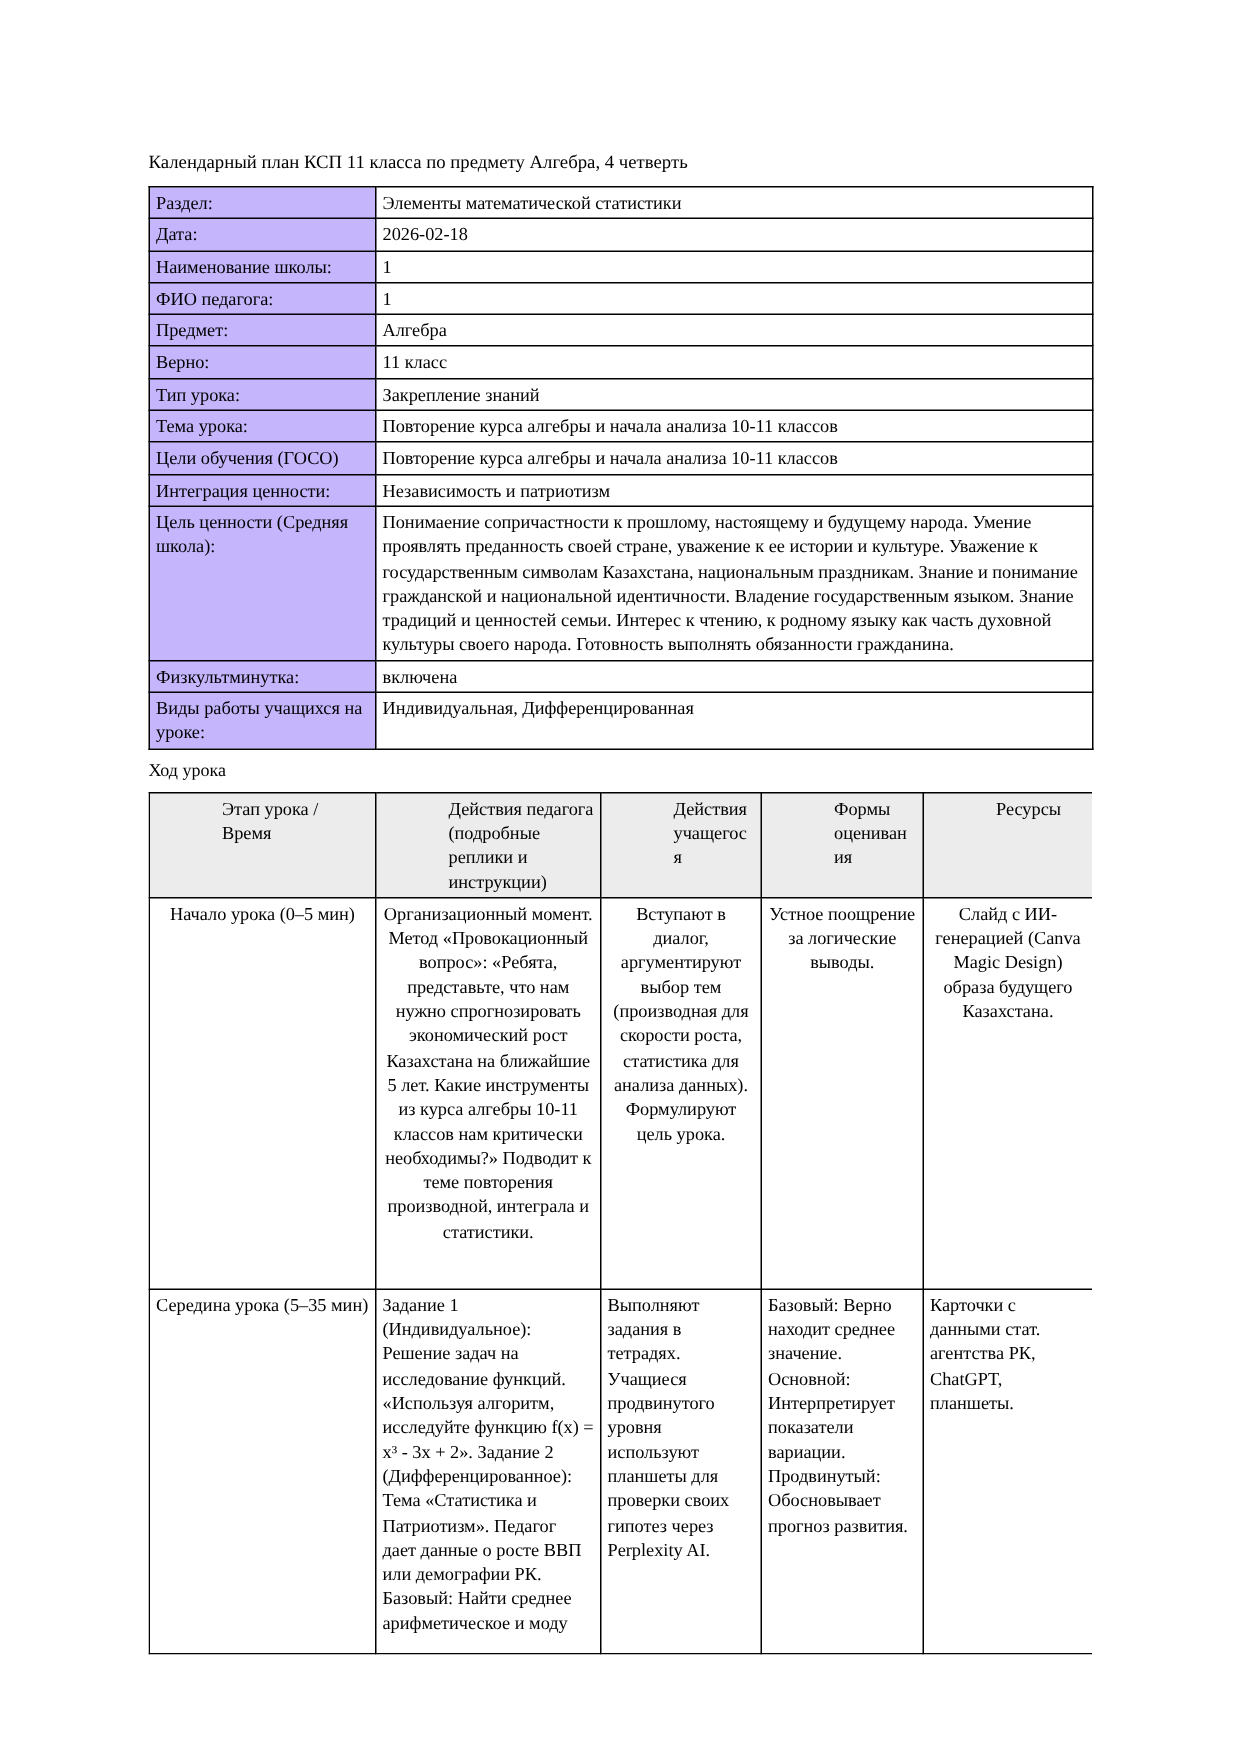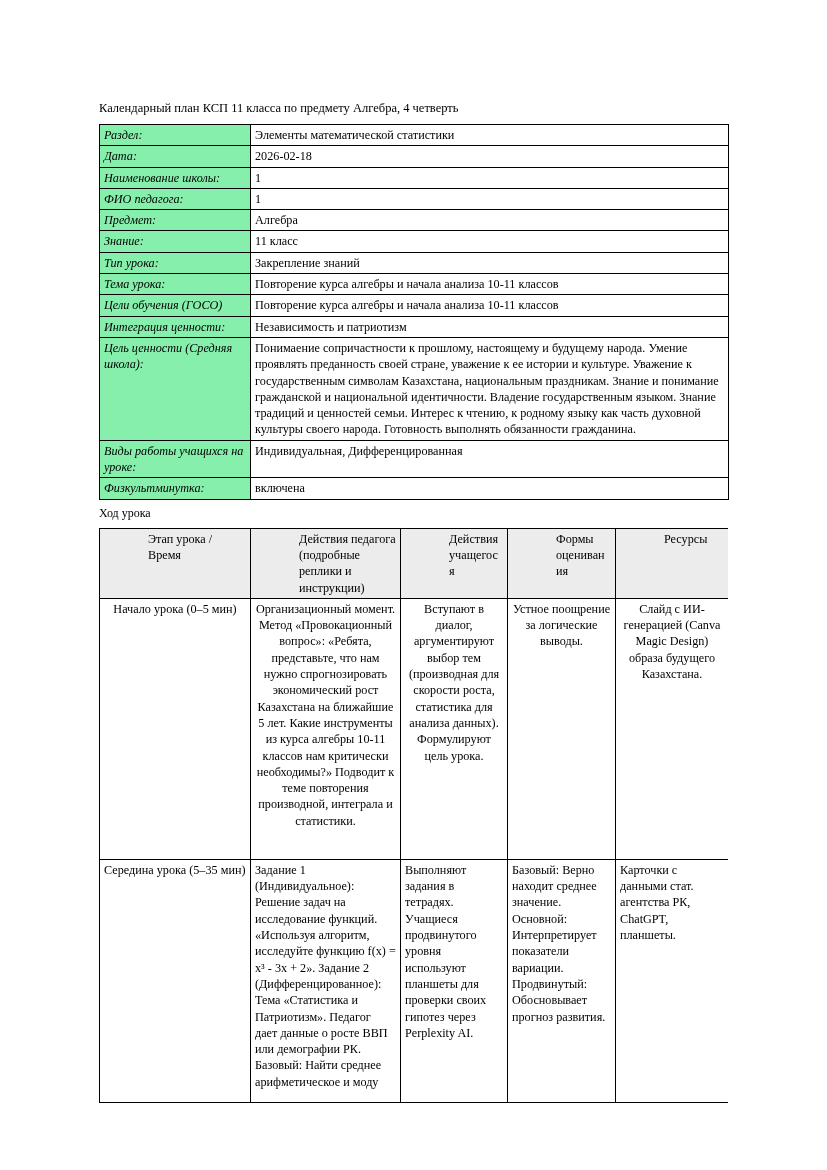--- a/index.html
+++ b/index.html
@@ -45,22 +45,21 @@
     font-weight: normal;
     text-align: left;
     word-wrap: break-word;
     overflow-wrap: break-word;
     hyphens: none;
   }
   
   .info-table col.c1 { width: 151px; }
   .info-table col.c2 { width: 478px; }
   .info-table td.label {
-    background: #86efac;
-    font-style: italic;
+    background: #c4b5fd;
   }
   .info-table td.value {
     background: #ffffff;
   }
   .section-label {
     font-size: 12px;
     line-height: 17px;
     margin: 5px 0 6px 0;
   }
   
@@ -113,21 +112,21 @@
         </tr>
         <tr>
           <td class="label">ФИО педагога:</td>
           <td class="value">1</td>
         </tr>
         <tr>
           <td class="label">Предмет:</td>
           <td class="value">Алгебра</td>
         </tr>
         <tr>
-          <td class="label">Знание:</td>
+          <td class="label">Верно:</td>
           <td class="value">11 класс</td>
         </tr>
         <tr>
           <td class="label">Тип урока:</td>
           <td class="value">Закрепление знаний</td>
         </tr>
         <tr>
           <td class="label">Тема урока:</td>
           <td class="value">Повторение курса алгебры и начала анализа 10-11 классов</td>
         </tr>
@@ -137,26 +136,26 @@
         </tr>
         <tr>
           <td class="label">Интеграция ценности:</td>
           <td class="value">Независимость и патриотизм</td>
         </tr>
         <tr>
           <td class="label">Цель ценности (Средняя школа):</td>
           <td class="value">Понимаение сопричастности к прошлому, настоящему и будущему народа. Умение проявлять преданность своей стране, уважение к ее истории и культуре. Уважение к государственным символам Казахстана, национальным праздникам. Знание и понимание гражданской и национальной идентичности. Владение государственным языком. Знание традиций и ценностей семьи. Интерес к чтению, к родному языку как часть духовной культуры своего народа. Готовность выполнять обязанности гражданина.</td>
         </tr>
         <tr>
+          <td class="label">Физкультминутка:</td>
+          <td class="value">включена</td>
+        </tr>
+        <tr>
           <td class="label">Виды работы учащихся на уроке:</td>
           <td class="value">Индивидуальная, Дифференцированная</td>
-        </tr>
-        <tr>
-          <td class="label">Физкультминутка:</td>
-          <td class="value">включена</td>
         </tr>
       </tbody>
     </table>
 
     <p class="section-label">Ход урока</p>
 
     <div class="clip-wrap" style="max-height:none;">
       <table class="flow-table">
         <colgroup>
             <col class="f1">

